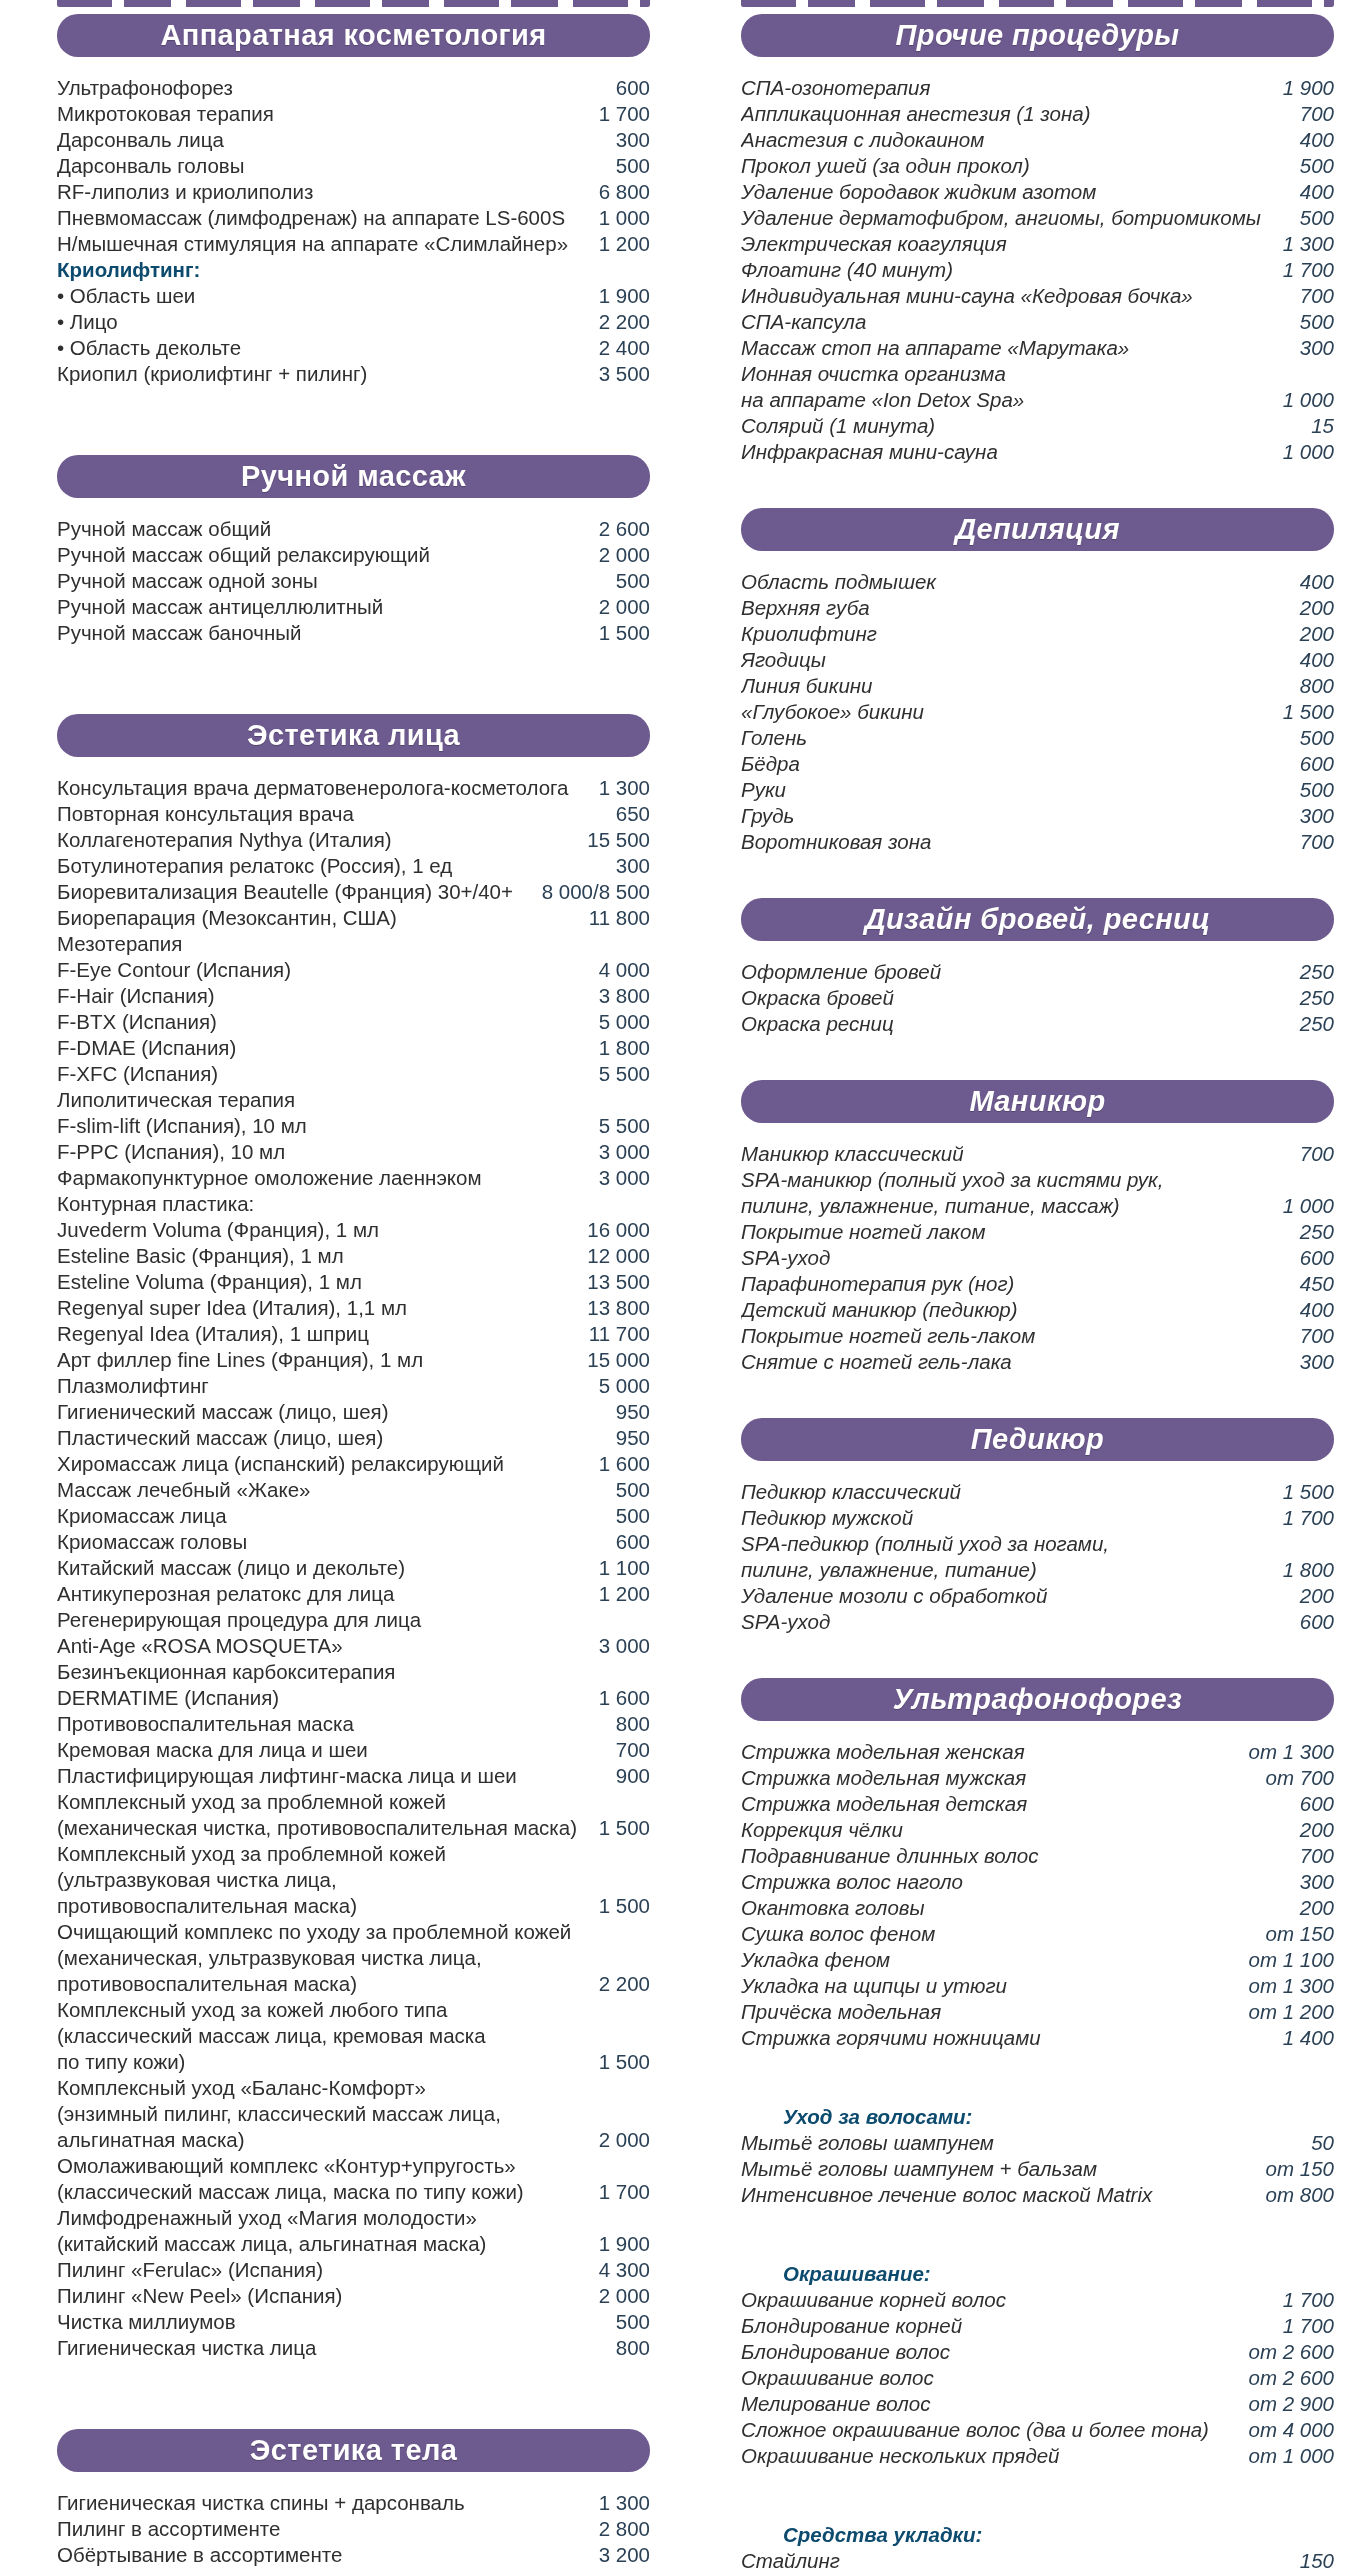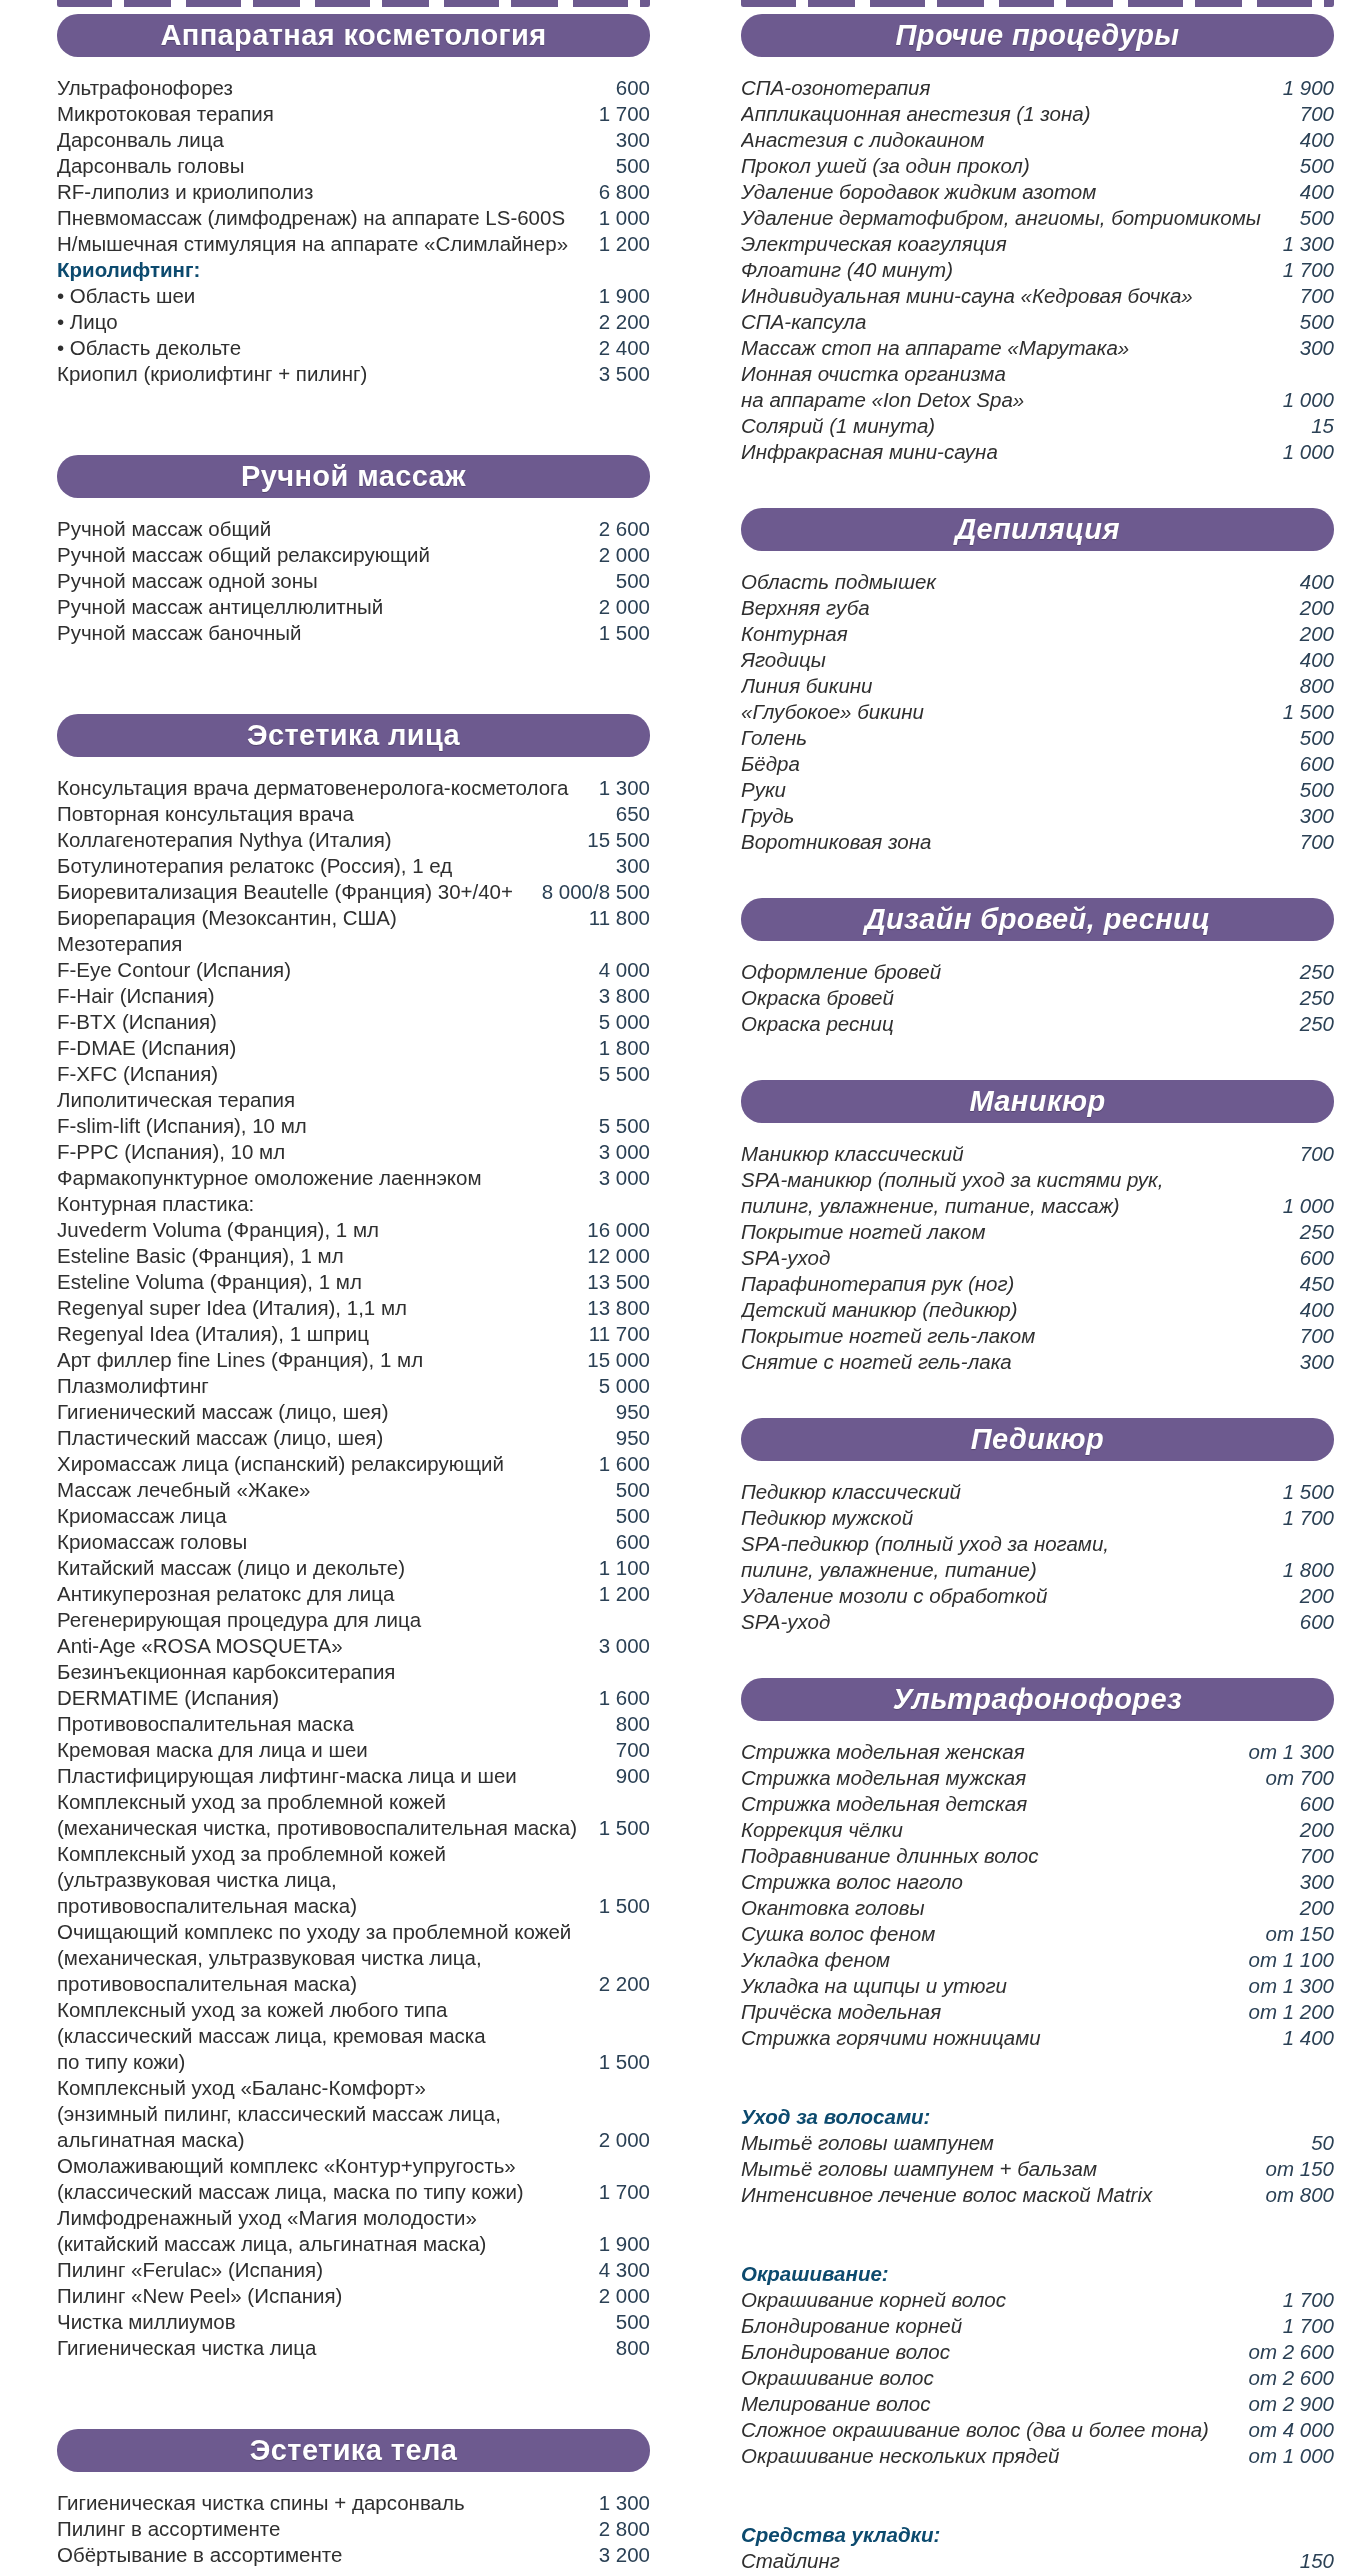--- a/index.html
+++ b/index.html
@@ -43,21 +43,21 @@
   }
   .row{
     display:flex;justify-content:space-between;align-items:flex-end;
     font-size:20.5px;line-height:26px;color:var(--ink);
   }
   .row .label{white-space:pre-line;}
   .row .price{
     color:var(--price);white-space:nowrap;margin-left:18px;
   }
   .row.bold .label{font-weight:700;color:#0c4a6e;}
-  .row.group-gap{margin-top:53px;}
+  .row.group-gap{margin-top:53px;margin-left:42px;}
 </style>
 </head>
 <body>
 
 <div id="page">
   <div class="col col-left">
     <div class="top-strip"></div>
 
   <div class="section">
     <div class="section-bar first">
@@ -531,21 +531,21 @@
     <span class="label">Область подмышек</span>
     <span class="price">400</span>
   </div>
 
   <div class="row">
     <span class="label">Верхняя губа</span>
     <span class="price">200</span>
   </div>
 
   <div class="row">
-    <span class="label">Контурная</span>
+    <span class="label">Криолифтинг</span>
     <span class="price">200</span>
   </div>
 
   <div class="row">
     <span class="label">Ягодицы</span>
     <span class="price">400</span>
   </div>
 
   <div class="row">
     <span class="label">Линия бикини</span>

